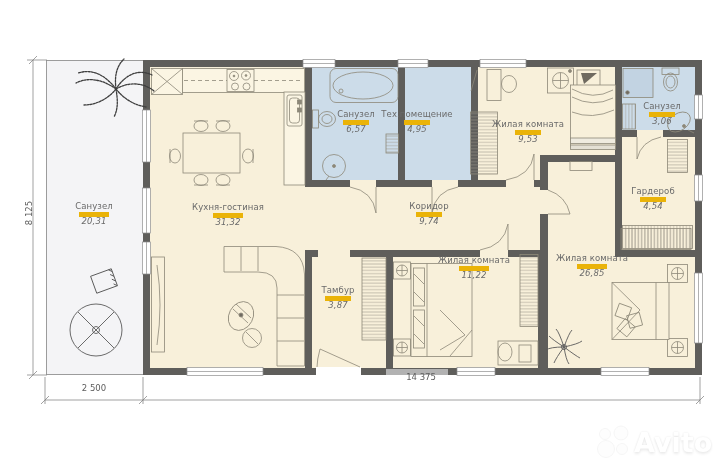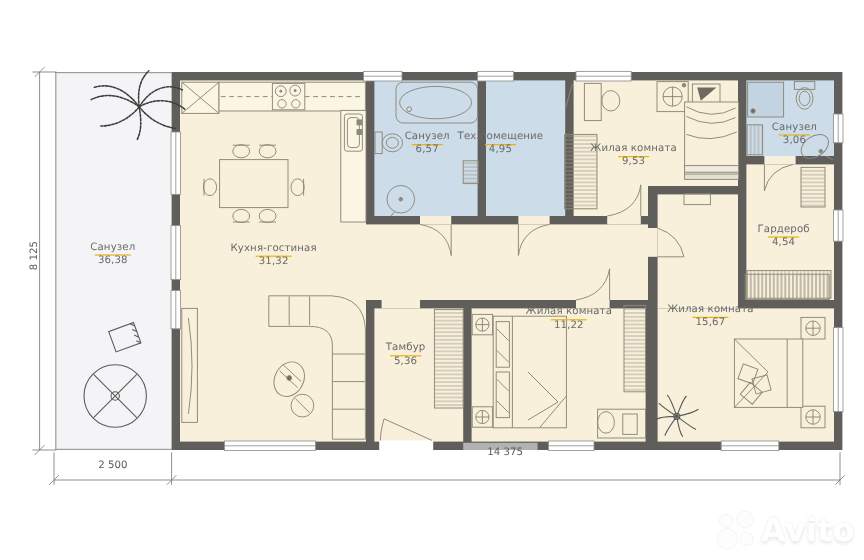--- a/index.html
+++ b/index.html
@@ -8,21 +8,21 @@
   .terrace{position:absolute;left:46px;top:60px;width:97px;height:315px;
            background:#f4f4f6;border:1px solid #9c9c9c;border-right:none;box-sizing:border-box;}
   .walls{position:absolute;left:143px;top:60px;width:559px;height:315px;background:#5f5e5b;}
   .room{position:absolute;}
   .dry{background:#f8f0da;}
   .wet{background:#ccdce9;}
   .plan-svg{position:absolute;left:0;top:0;width:720px;height:467px;}
   .rlabel{position:absolute;width:90px;text-align:center;font-size:8.5px;line-height:1.15;
           color:#6a6a6a;letter-spacing:0.1px;}
   .rname{white-space:nowrap;}
-  .rarea{display:inline-block;border-top:1px solid #eab308;padding:0 3px;}
+  .rarea{display:inline-block;border-top:5px solid #eab308;padding:0 3px;font-style:italic;}
   .dim{position:absolute;font-size:8.5px;color:#5c5c5c;text-align:center;}
   .dim-v{transform:rotate(-90deg);transform-origin:center;}
   .wm{position:absolute;left:596px;top:425px;display:flex;align-items:center;gap:2px;
       color:#ffffff;font-size:27px;font-weight:bold;
       text-shadow:0 0 2px #e6e6e6,0 2px 3px #ededed;}
 </style>
 </head>
 <body>
 
 <div id="canvas">
@@ -380,39 +380,41 @@
       <path d="M33,60 V375"></path>
         <path d="M29,64 L37,56 M29,379 L37,371"></path>
       <path d="M27,60 H47 M27,375 H47"></path>
       <path d="M45,400 H700"></path>
         <path d="M41,404 L49,396 M139,404 L147,396 M696,404 L704,396"></path>
       <path d="M45,377 V404 M143,377 V404 M700,377 V404"></path>
     </g>
   </svg>
 
   <div class="rlabel" style="left:49px;top:202px;">
-    <div class="rname">Санузел</div><span class="rarea">36,38</span></div>
+    <div class="rname">Санузел</div><span class="rarea">20,31</span></div>
   <div class="rlabel" style="left:183px;top:203px;text-align:center;">
     <div class="rname">Кухня-гостиная</div><span class="rarea">31,32</span></div>
   <div class="rlabel" style="left:311px;top:110px;">
     <div class="rname">Санузел</div><span class="rarea">6,57</span></div>
   <div class="rlabel" style="left:372px;top:110px;">
     <div class="rname">Тех.помещение</div><span class="rarea">4,95</span></div>
   <div class="rlabel" style="left:483px;top:120px;">
     <div class="rname">Жилая комната</div><span class="rarea">9,53</span></div>
   <div class="rlabel" style="left:617px;top:102px;">
     <div class="rname">Санузел</div><span class="rarea">3,06</span></div>
   <div class="rlabel" style="left:608px;top:187px;">
     <div class="rname">Гардероб</div><span class="rarea">4,54</span></div>
+  <div class="rlabel" style="left:384px;top:202px;">
+    <div class="rname">Коридор</div><span class="rarea">9,74</span></div>
   <div class="rlabel" style="left:293px;top:286px;text-align:center;">
-    <div class="rname">Тамбур</div><span class="rarea">5,36</span></div>
+    <div class="rname">Тамбур</div><span class="rarea">3,87</span></div>
   <div class="rlabel" style="left:429px;top:256px;">
     <div class="rname">Жилая комната</div><span class="rarea">11,22</span></div>
   <div class="rlabel" style="left:547px;top:254px;">
-    <div class="rname">Жилая комната</div><span class="rarea">15,67</span></div>
+    <div class="rname">Жилая комната</div><span class="rarea">26,85</span></div>
 
   <div class="dim dim-v" style="left:-1px;top:208px;width:60px;">8 125</div>
   <div class="dim" style="left:64px;top:383px;width:60px;">2 500</div>
   <div class="dim" style="left:381px;top:372px;width:80px;">14 375</div>
 
   <div class="wm">
     <svg width="36" height="34">
       <circle cx="9" cy="9" r="5.5" fill="#fdfdfd" stroke="#ececec" stroke-width="0.5"></circle>
       <circle cx="25" cy="8" r="7" fill="#fdfdfd" stroke="#ececec" stroke-width="0.5"></circle>
       <circle cx="10" cy="24" r="8.5" fill="#fdfdfd" stroke="#ececec" stroke-width="0.5"></circle>

